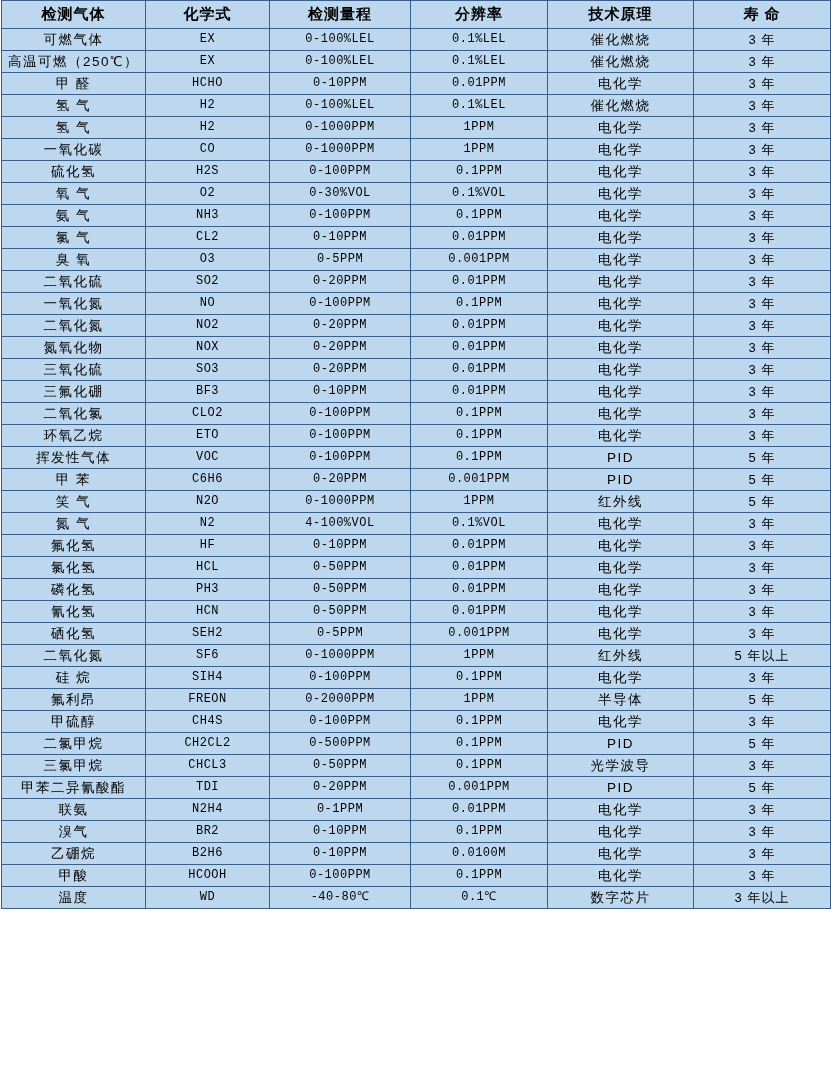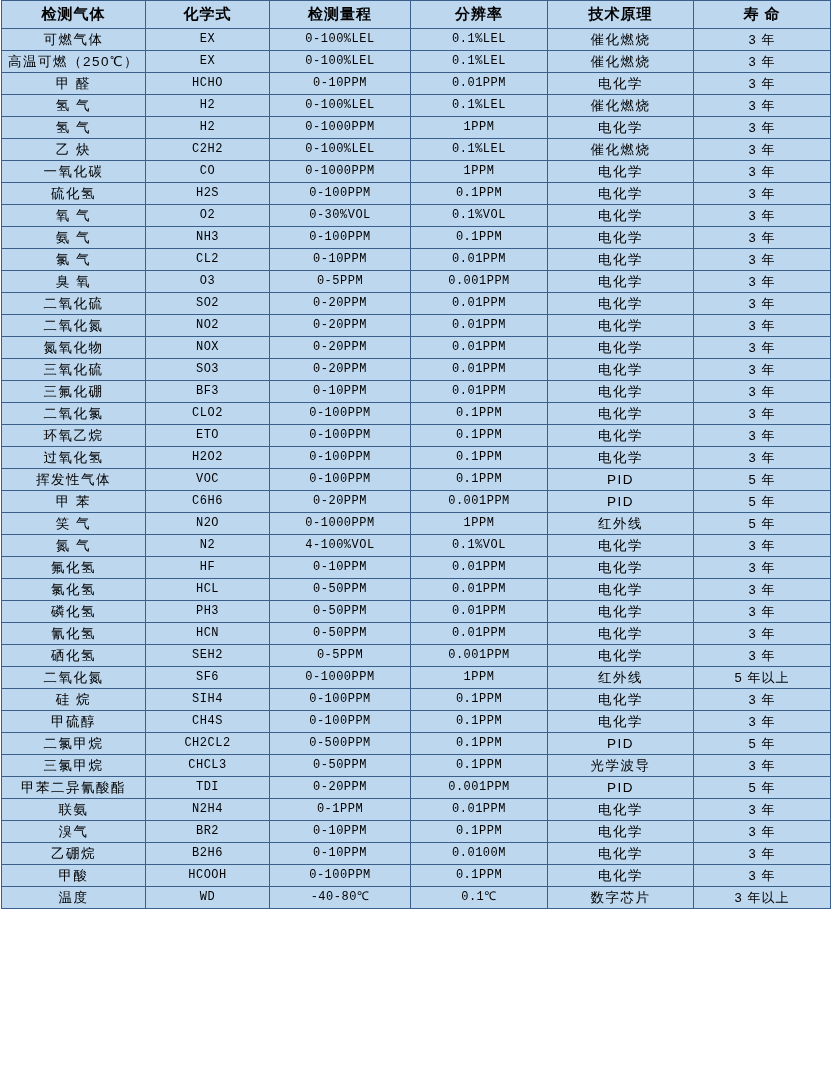--- a/index.html
+++ b/index.html
@@ -126,28 +126,20 @@
         </tr>
         <tr>
           <td class="name">氢 气</td>
           <td class="mono">H2</td>
           <td class="mono">0-1000PPM</td>
           <td class="mono">1PPM</td>
           <td class="name">电化学</td>
           <td class="life">3 年</td>
         </tr>
         <tr>
-          <td class="name">乙 炔</td>
-          <td class="mono">C2H2</td>
-          <td class="mono">0-100%LEL</td>
-          <td class="mono">0.1%LEL</td>
-          <td class="name">催化燃烧</td>
-          <td class="life">3 年</td>
-        </tr>
-        <tr>
           <td class="name">一氧化碳</td>
           <td class="mono">CO</td>
           <td class="mono">0-1000PPM</td>
           <td class="mono">1PPM</td>
           <td class="name">电化学</td>
           <td class="life">3 年</td>
         </tr>
         <tr>
           <td class="name">硫化氢</td>
           <td class="mono">H2S</td>
@@ -190,20 +182,28 @@
         </tr>
         <tr>
           <td class="name">二氧化硫</td>
           <td class="mono">SO2</td>
           <td class="mono">0-20PPM</td>
           <td class="mono">0.01PPM</td>
           <td class="name">电化学</td>
           <td class="life">3 年</td>
         </tr>
         <tr>
+          <td class="name">一氧化氮</td>
+          <td class="mono">NO</td>
+          <td class="mono">0-100PPM</td>
+          <td class="mono">0.1PPM</td>
+          <td class="name">电化学</td>
+          <td class="life">3 年</td>
+        </tr>
+        <tr>
           <td class="name">二氧化氮</td>
           <td class="mono">NO2</td>
           <td class="mono">0-20PPM</td>
           <td class="mono">0.01PPM</td>
           <td class="name">电化学</td>
           <td class="life">3 年</td>
         </tr>
         <tr>
           <td class="name">氮氧化物</td>
           <td class="mono">NOX</td>
@@ -232,28 +232,20 @@
           <td class="name">二氧化氯</td>
           <td class="mono">CLO2</td>
           <td class="mono">0-100PPM</td>
           <td class="mono">0.1PPM</td>
           <td class="name">电化学</td>
           <td class="life">3 年</td>
         </tr>
         <tr>
           <td class="name">环氧乙烷</td>
           <td class="mono">ETO</td>
-          <td class="mono">0-100PPM</td>
-          <td class="mono">0.1PPM</td>
-          <td class="name">电化学</td>
-          <td class="life">3 年</td>
-        </tr>
-        <tr>
-          <td class="name">过氧化氢</td>
-          <td class="mono">H2O2</td>
           <td class="mono">0-100PPM</td>
           <td class="mono">0.1PPM</td>
           <td class="name">电化学</td>
           <td class="life">3 年</td>
         </tr>
         <tr>
           <td class="name">挥发性气体</td>
           <td class="mono">VOC</td>
           <td class="mono">0-100PPM</td>
           <td class="mono">0.1PPM</td>
@@ -334,20 +326,28 @@
         </tr>
         <tr>
           <td class="name">硅 烷</td>
           <td class="mono">SIH4</td>
           <td class="mono">0-100PPM</td>
           <td class="mono">0.1PPM</td>
           <td class="name">电化学</td>
           <td class="life">3 年</td>
         </tr>
         <tr>
+          <td class="name">氟利昂</td>
+          <td class="mono">FREON</td>
+          <td class="mono">0-2000PPM</td>
+          <td class="mono">1PPM</td>
+          <td class="name">半导体</td>
+          <td class="life">5 年</td>
+        </tr>
+        <tr>
           <td class="name">甲硫醇</td>
           <td class="mono">CH4S</td>
           <td class="mono">0-100PPM</td>
           <td class="mono">0.1PPM</td>
           <td class="name">电化学</td>
           <td class="life">3 年</td>
         </tr>
         <tr>
           <td class="name">二氯甲烷</td>
           <td class="mono">CH2CL2</td>

